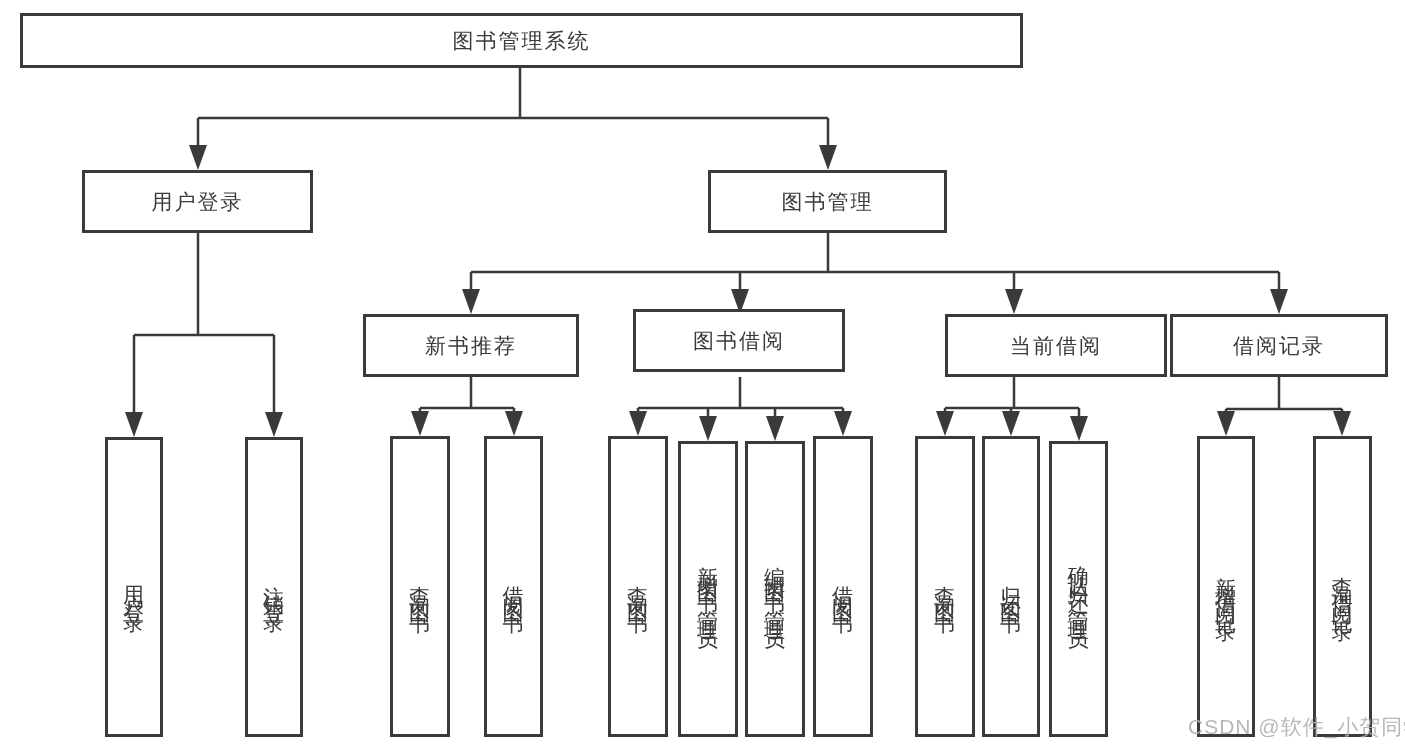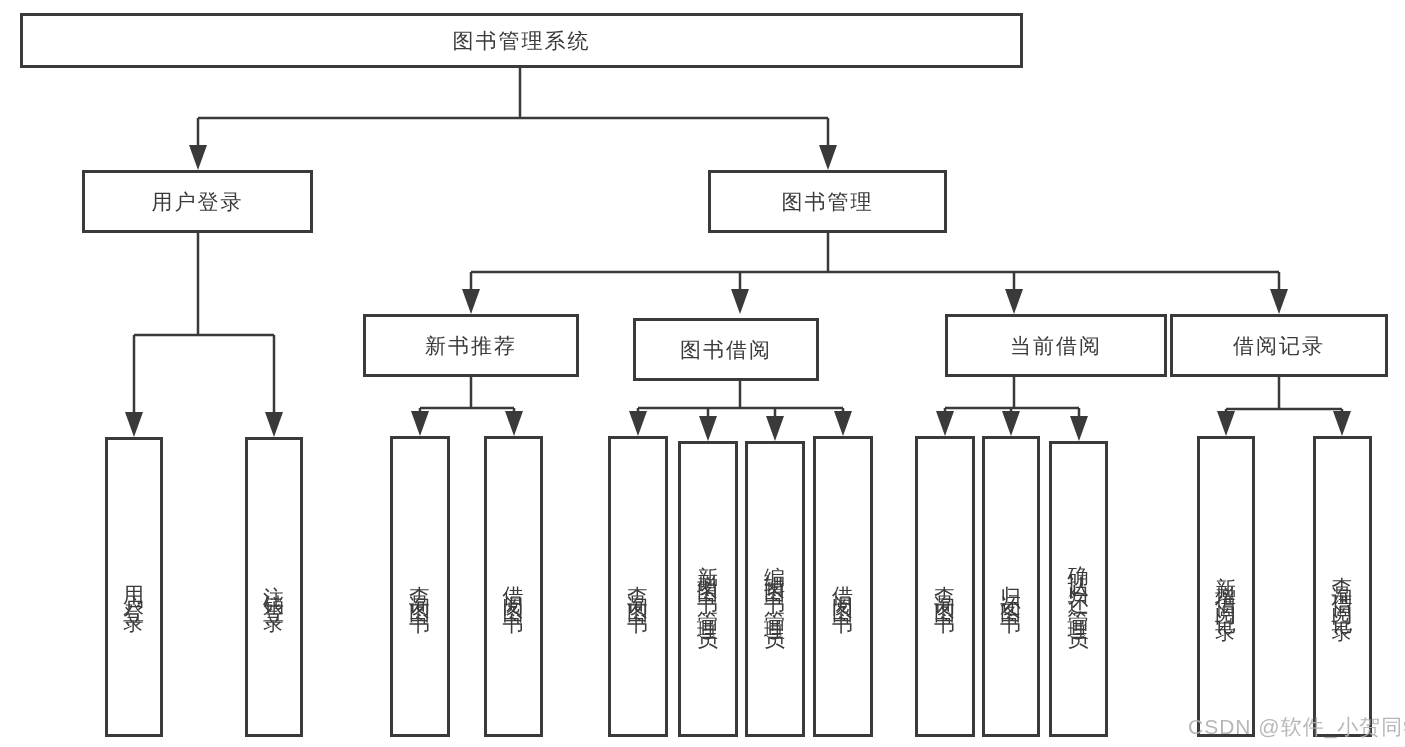--- a/index.html
+++ b/index.html
@@ -123,21 +123,21 @@
   <div class="node" style="left:82px; top:170px; width:231px; height:63px;">
     <span>用户登录</span>
   </div>
   <div class="node" style="left:708px; top:170px; width:239px; height:63px;">
     <span>图书管理</span>
   </div>
 
   <div class="node" style="left:363px; top:314px; width:216px; height:63px;">
     <span>新书推荐</span>
   </div>
-  <div class="node" style="left:633px; top:318px; width:186px; height:63px;">
+  <div class="node" style="left:633px; top:309px; width:212px; height:63px;">
     <span>图书借阅</span>
   </div>
   <div class="node" style="left:903px; top:314px; width:222px; height:63px;margin-left:42px;">
     <span>当前借阅</span>
   </div>
   <div class="node" style="left:1170px; top:314px; width:218px; height:63px;">
     <span>借阅记录</span>
   </div>
 
   <div class="leaf" style="left:105px; top:437px; width:58px; height:300px;">

